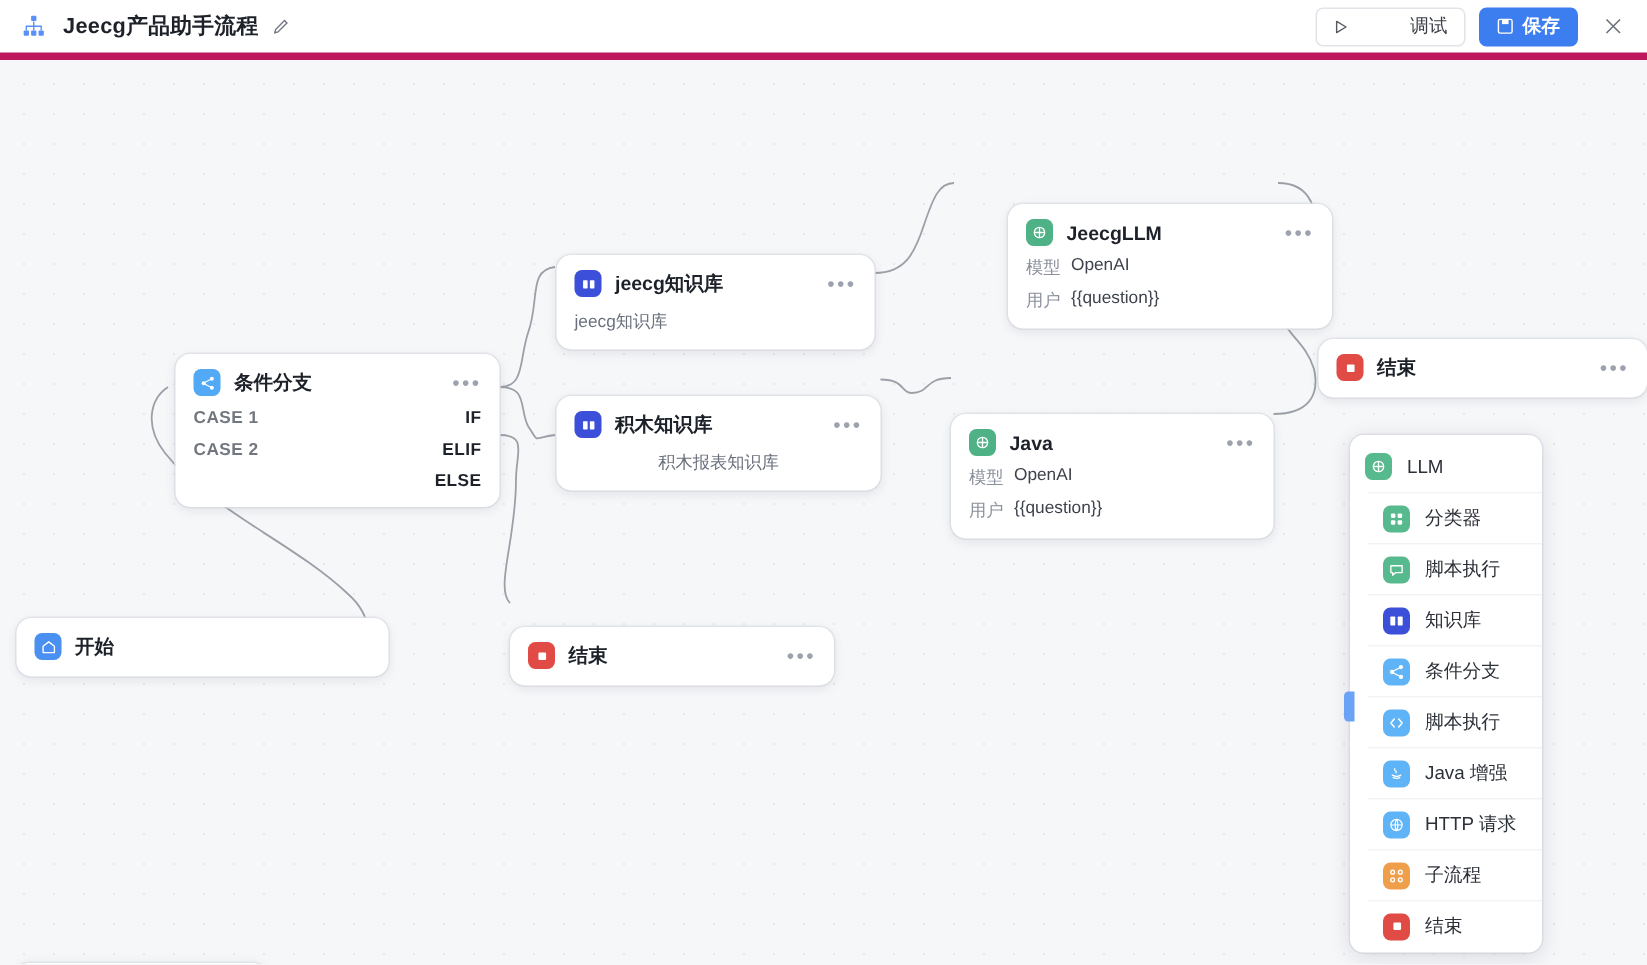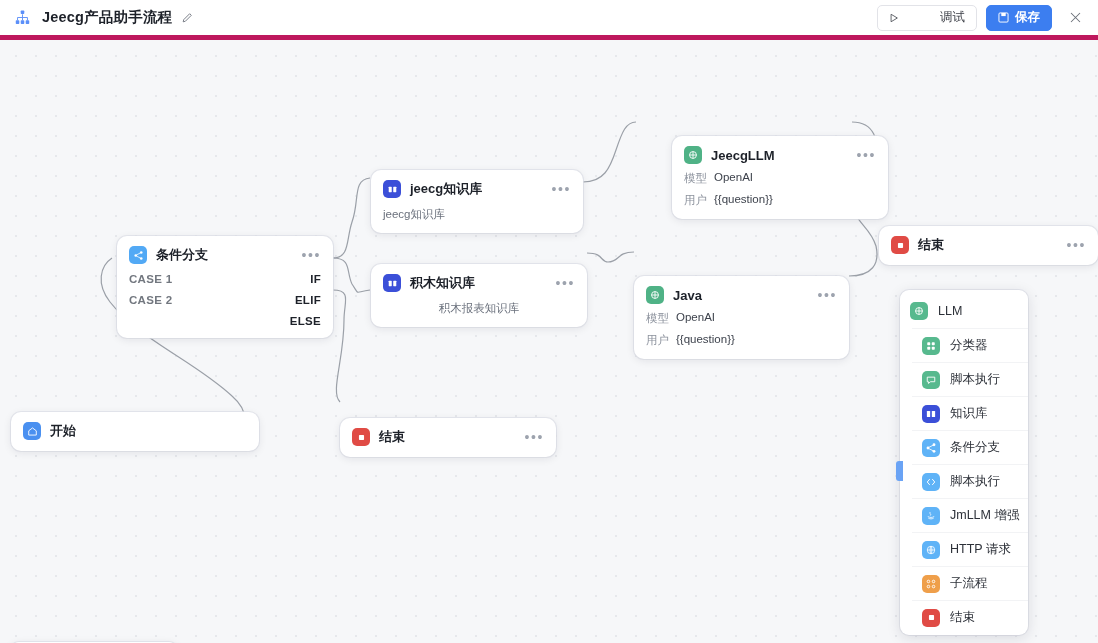--- a/index.html
+++ b/index.html
@@ -362,21 +362,21 @@
         </span>
         <span class="plabel">脚本执行</span>
       </div>
 
       <div class="pitem">
         <span class="picon" style="background:#5fb3f7">
           <svg width="12" height="12" viewBox="0 0 16 16" fill="none" stroke="#fff" stroke-width="1.1">
               <path d="M6.5 3.2c-1.6 1.6 2.6 2 1 3.8M4.2 9c2.6 1.3 5.4 1.3 7.6 0M5 11.2c2 .9 4 .9 6 0" stroke-linecap="round"></path>
             </svg>
         </span>
-        <span class="plabel">JmLLM 增强</span>
+        <span class="plabel">Java 增强</span>
       </div>
 
       <div class="pitem">
         <span class="picon" style="background:#5fb3f7">
           <svg width="12" height="12" viewBox="0 0 16 16" fill="none" stroke="#fff" stroke-width="1.1">
               <circle cx="8" cy="8" r="5"></circle>
               <path d="M3 8h10M8 3c1.6 1.8 1.6 8.2 0 10M8 3c-1.6 1.8-1.6 8.2 0 10"></path>
             </svg>
         </span>
         <span class="plabel">HTTP 请求</span>

